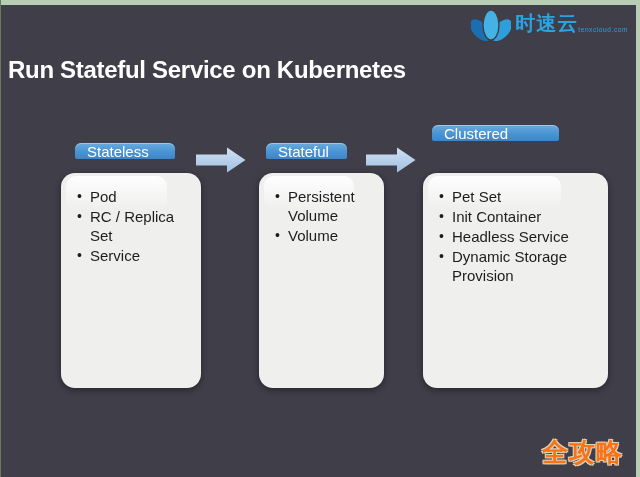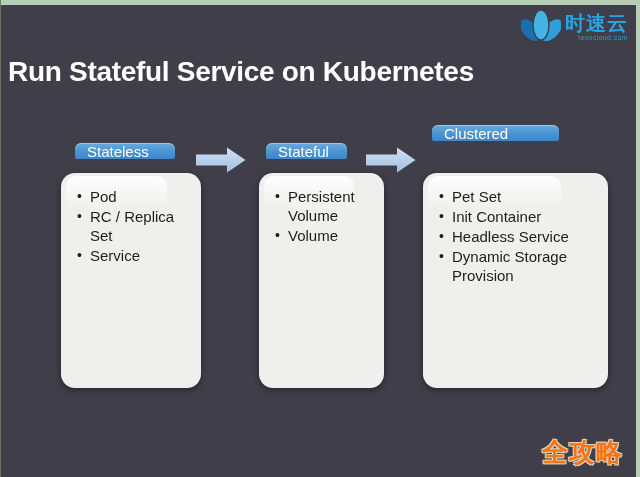--- a/index.html
+++ b/index.html
@@ -17,33 +17,33 @@
   .frame-top{position:absolute;left:0;top:0;width:640px;height:5px;background:#b7cdb4;z-index:5;}
   .frame-right{position:absolute;right:0;top:0;width:4px;height:477px;background:#b7cdb4;z-index:5;}
   .frame-left{position:absolute;left:0;top:0;width:1px;height:477px;background:#69795f;z-index:5;}
 
   
   .logo{
     position:absolute;top:9px;right:12px;
     display:flex;align-items:flex-start;z-index:6;
   }
   .logo .cloud{width:40px;height:36px;margin-right:4px;}
-  .logo .logo-text{display:flex;flex-direction:column;align-items:flex-start;line-height:1;}
+  .logo .logo-text{display:flex;flex-direction:row;align-items:flex-start;line-height:1;}
   .logo .logo-name{
     font-size:20px;font-weight:700;color:#2aa3e3;
     letter-spacing:1px;margin-top:4px;
   }
   .logo .logo-domain{
     font-size:6.5px;color:#2aa3e3;letter-spacing:.6px;margin-top:2px;align-self:flex-end;
   }
 
   
   .title{
     position:absolute;left:8px;top:56px;
-    font-size:28px;font-weight:700;color:#ffffff;
+    font-size:24px;font-weight:700;color:#ffffff;
     letter-spacing:-0.3px;white-space:nowrap;margin:0;
   }
 
   
   .tab{
     position:absolute;height:16px;z-index:3;
     background:linear-gradient(180deg,#68abdf 0%,#4a94d2 55%,#3d85c9 100%);
     border-radius:6px 6px 2px 2px;
     box-shadow:inset 0 1px 0 rgba(255,255,255,.35);
     color:#fff;font-size:15px;

